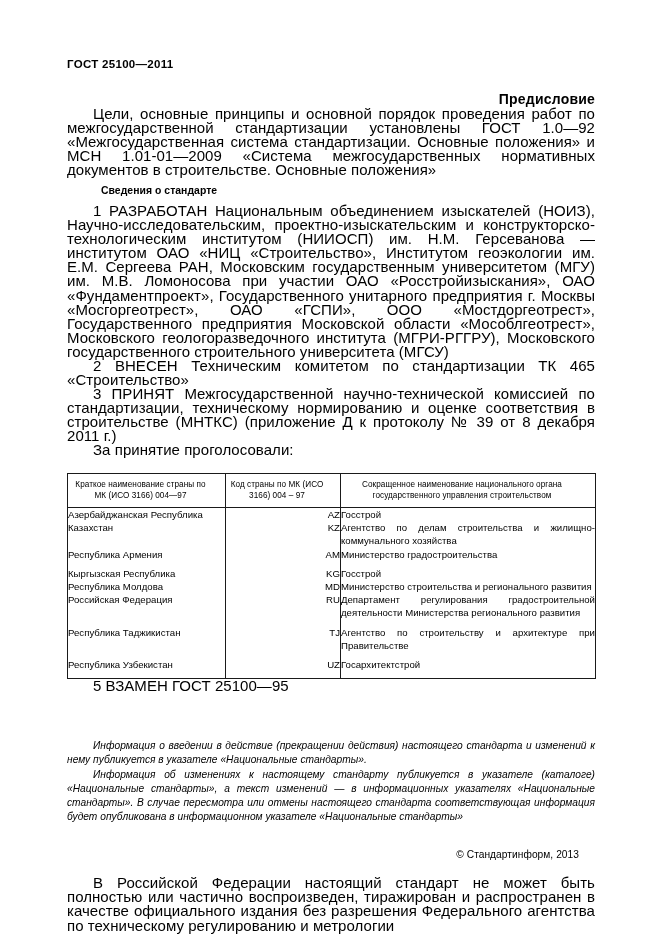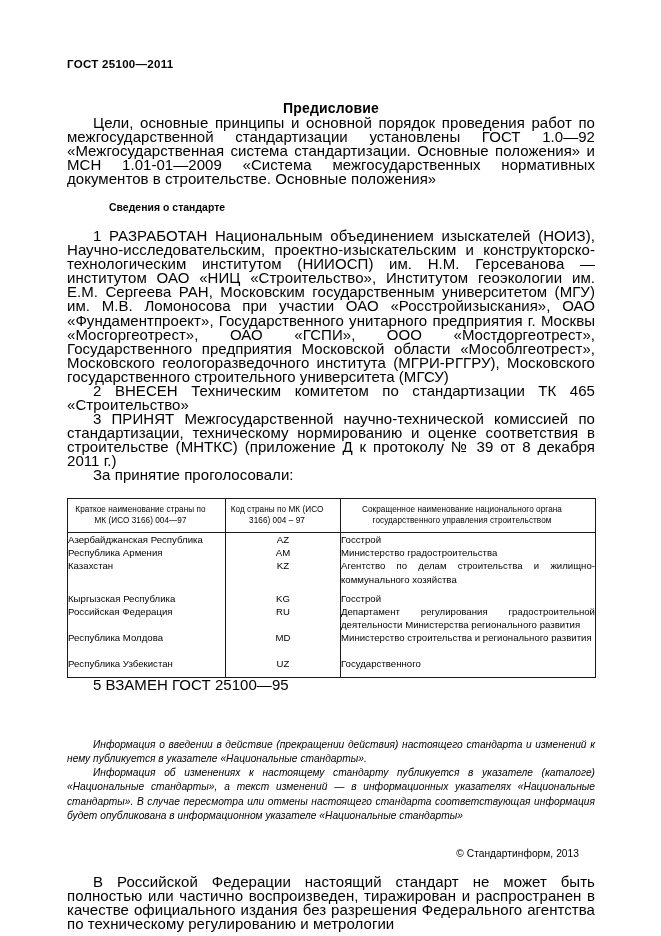--- a/index.html
+++ b/index.html
@@ -31,40 +31,40 @@
   .header-code {
     font-size: 11.5px;
     font-weight: bold;
     letter-spacing: 0.3px;
     margin-top: 58px;
     margin-bottom: 0;
   }
   h1.doc-title {
     font-size: 14px;
     font-weight: bold;
-    text-align: center;
-    margin: 30px 0 0 0;
+    text-align: right;
+    margin: 21px 0 0 0;
     letter-spacing: 0.2px;
   }
   p.body-par {
     font-size: 15px;
     line-height: 14.05px;
     text-align: justify;
     margin: 0;
     text-indent: 26px;
     letter-spacing: 0.05px;
   }
   .gap-22 { margin-top: 22px; }
   .gap-17 { margin-top: 17px; }
   .gap-14 { margin-top: 14px; }
   .gap-13 { margin-top: 13.5px; }
   .sub-head {
     font-size: 10.4px;
     font-weight: bold;
-    margin: 16px;
+    margin: 8px;
     text-indent: 26px;
     letter-spacing: 0.05px;
   }
   table.vote-table {
     border-collapse: collapse;
     width: 528px;
     margin-top: 16px;
     table-layout: fixed;
   }
   table.vote-table td, table.vote-table th {
@@ -83,21 +83,21 @@
     padding: 5px 16px 5px 4px;
     letter-spacing: 0.05px;
   }
   table.vote-table tbody tr.first-row td { }
   table.vote-table tbody td {
     font-size: 9.6px;
     line-height: 13.2px;
     letter-spacing: 0.02px;
   }
   td.c-name { padding-left: 6px; padding-right: 4px; }
-  td.c-code { text-align: center; }
+  td.c-code { text-align: right; }
   td.c-org  { padding-left: 7px; padding-right: 6px; text-align: justify; }
   td.c-org.just { text-align: justify; }
   tr.spacer td { height: 6px; line-height: 6px; font-size: 0; }
   tr.last-row td { padding-bottom: 7px; border-bottom: 1.4px solid #1a1a1a; }
   .col1 { width: 158px; }
   .col2 { width: 115px; }
   .col3 { width: 255px; }
   p.ital {
     font-size: 10.2px;
     line-height: 14.2px;
@@ -156,63 +156,68 @@
           <th>Сокращенное наименование национального органа государственного управления строительством</th>
         </tr>
       </thead>
       <tbody>
         <tr class="first-row">
           <td class="c-name">Азербайджанская Республика</td>
           <td class="c-code">AZ</td>
           <td class="c-org">Госстрой</td>
         </tr>
         <tr>
+          <td class="c-name">Казахстан</td>
+          <td class="c-code">KZ</td>
+          <td class="c-org just">Агентство по делам строительства и жилищно-коммунального хозяйства</td>
+        </tr>
+        <tr>
           <td class="c-name">Республика Армения</td>
           <td class="c-code">AM</td>
           <td class="c-org">Министерство градостроительства</td>
         </tr>
-        <tr>
-          <td class="c-name">Казахстан</td>
-          <td class="c-code">KZ</td>
-          <td class="c-org just">Агентство по делам строительства и жилищно-коммунального хозяйства</td>
-        </tr>
         <tr class="spacer">
           <td></td>
           <td></td>
           <td></td>
         </tr>
         <tr>
           <td class="c-name">Кыргызская Республика</td>
           <td class="c-code">KG</td>
           <td class="c-org">Госстрой</td>
         </tr>
         <tr>
+          <td class="c-name">Республика Молдова</td>
+          <td class="c-code">MD</td>
+          <td class="c-org">Министерство строительства и регионального развития</td>
+        </tr>
+        <tr>
           <td class="c-name">Российская Федерация</td>
           <td class="c-code">RU</td>
           <td class="c-org">Департамент регулирования градостроительной деятельности Министерства регионального развития</td>
         </tr>
-        <tr>
-          <td class="c-name">Республика Молдова</td>
-          <td class="c-code">MD</td>
-          <td class="c-org">Министерство строительства и регионального развития</td>
-        </tr>
         <tr class="spacer">
           <td></td>
           <td></td>
           <td></td>
+        </tr>
+        <tr>
+          <td class="c-name">Республика Таджикистан</td>
+          <td class="c-code">TJ</td>
+          <td class="c-org just">Агентство по строительству и архитектуре при Правительстве</td>
         </tr>
         <tr class="spacer">
           <td></td>
           <td></td>
           <td></td>
         </tr>
         <tr class="last-row">
           <td class="c-name">Республика Узбекистан</td>
           <td class="c-code">UZ</td>
-          <td class="c-org">Государственного</td>
+          <td class="c-org">Госархитектстрой</td>
         </tr>
       </tbody>
     </table>
 
 
     <p class="body-par gap-14">5  ВЗАМЕН ГОСТ 25100—95</p>
 
     <p class="ital" style="margin-top:46px;">Информация о введении в действие (прекращении действия) настоящего стандарта и изменений к нему публикуется в указателе «Национальные стандарты».</p>
 
     <p class="ital">Информация об изменениях к настоящему стандарту публикуется в указателе (каталоге) «Национальные стандарты», а текст изменений — в информационных указателях «Национальные стандарты». В случае пересмотра или отмены настоящего стандарта соответствующая информация будет опубликована в информационном указателе «Национальные стандарты»</p>

